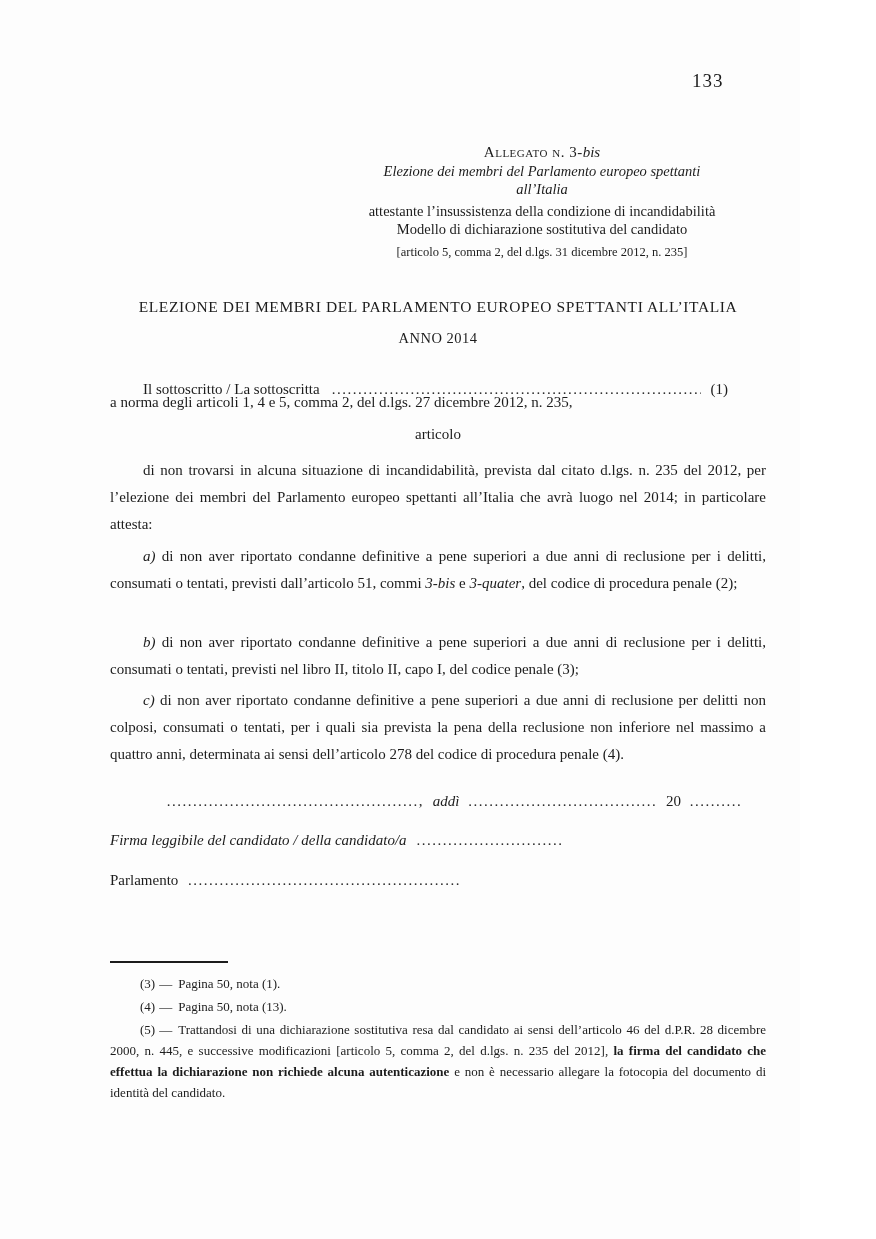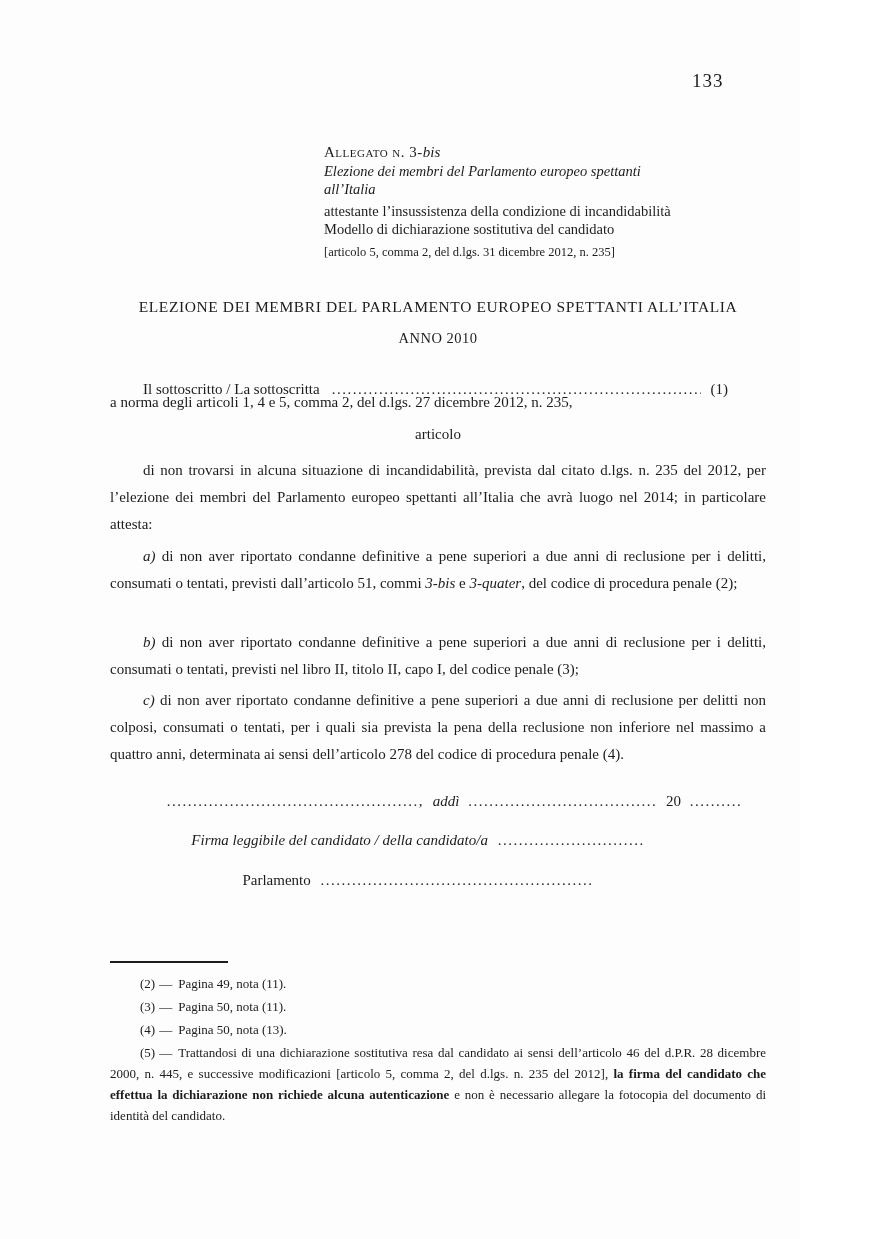--- a/index.html
+++ b/index.html
@@ -15,23 +15,24 @@
   .page-number {
     position: absolute;
     left: 692px;
     top: 70px;
     font-size: 19px;
     letter-spacing: 1px;
   }
   
   .annex-header {
     position: absolute;
-    left: 324px;
+    left: 317px;
     top: 143px;
     width: 450px;
+    text-align: center;
     line-height: 1.25;
   }
   .allegato-line { font-size: 15px; }
   .sc { font-variant: small-caps; letter-spacing: 0.5px; }
   .it { font-style: italic; }
   .subject-line { font-size: 14.5px; font-style: italic; }
   .model-block { margin-top: 4px; font-size: 14.5px; }
   .reference-line { margin-top: 7px; font-size: 12.5px; }
   
   .content {
@@ -100,21 +101,21 @@
     font-size: 15px; line-height: 27px;
     white-space: nowrap;
     text-align: center;
   }
   .date-line .lead { margin-left: 33px; }
   .date-line .seg { margin-left: 5px; }
   .firma-line, .domicilio-line {
     position: absolute;
     left: 0; width: 656px;
     font-size: 15px; line-height: 27px;
-    text-align: center;
+    text-align: left;
     padding-right: 40px;
     box-sizing: border-box;
     white-space: nowrap;
   }
   .firma-line { top: 827px; }
   .domicilio-line { top: 867px; }
   .firma-label { font-style: italic; }
   .sig-dots { margin-left: 6px; }
   
   .footnote-rule {
@@ -152,21 +153,21 @@
     <div class="model-block">
       <div>attestante l’insussistenza della condizione di incandidabilità</div>
       <div>Modello di dichiarazione sostitutiva del candidato</div>
     </div>
     <div class="reference-line">[articolo 5, comma 2, del d.lgs. 31 dicembre 2012, n. 235]</div>
   </div>
 
   <div class="content">
 
     <div class="main-title">ELEZIONE DEI MEMBRI DEL PARLAMENTO EUROPEO SPETTANTI ALL’ITALIA</div>
-    <div class="anno">ANNO 2010</div>
+    <div class="anno">ANNO 2014</div>
 
     <div class="intro-line">
       <span class="intro-label">Il sottoscritto / La sottoscritta</span>
       <span class="dotfill">........................................................................................................................................................</span>
       <span class="intro-ref">(1)</span>
     </div>
     <p class="body-par intro-line2">a norma degli articoli 1, 4 e 5, comma 2, del d.lgs. 27 dicembre 2012, n. 235,</p>
 
     <div class="dichiara-line">articolo</div>
 
@@ -205,24 +206,21 @@
 
     <div class="domicilio-line">
       <span>Parlamento</span>
       <span class="sig-dots dots">....................................................</span>
     </div>
 
     <div class="footnote-rule"></div>
 
     <div class="footnotes">
       <p class="fn">
-        <span>(2)</span><span class="dash">—</span><span>Pagina 49, nota (11).</span>
-      </p>
-      <p class="fn">
-        <span>(3)</span><span class="dash">—</span><span>Pagina 50, nota (11).</span>
+        <span>(3)</span><span class="dash">—</span><span>Pagina 50, nota (1).</span>
       </p>
       <p class="fn">
         <span>(4)</span><span class="dash">—</span><span>Pagina 50, nota (13).</span>
       </p>
       <p class="fn">
         <span>(5)</span><span class="dash">—</span><span>Trattandosi di una dichiarazione sostitutiva resa dal candidato ai sensi dell’articolo 46 del d.P.R. 28 dicembre 2000, n. 445, e successive modificazioni [articolo 5, comma 2, del d.lgs. n. 235 del 2012],</span>
         <span class="fn-bold">la firma del candidato che effettua la dichiarazione non richiede alcuna autenticazione</span>
         <span>e non è necessario allegare la fotocopia del documento di identità del candidato.</span>
       </p>
     </div>

